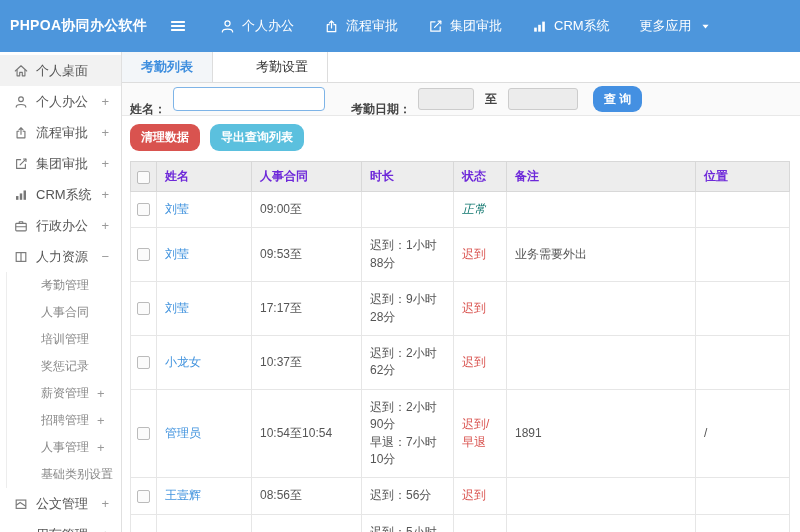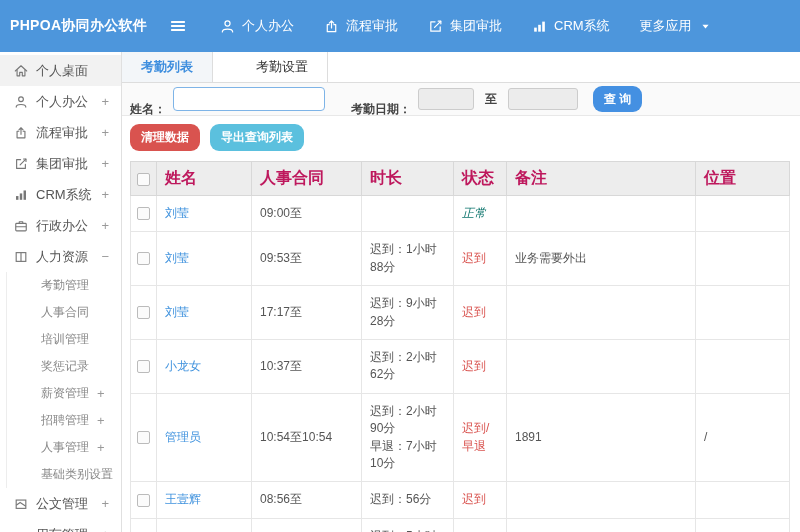--- a/index.html
+++ b/index.html
@@ -44,21 +44,21 @@
   .btn { color:#fff; border:none; border-radius:9px; height:26px; padding:0 11px; font-size:12px; font-weight:bold; cursor:pointer; white-space:nowrap; font-family:inherit; }
   .btn-search { background:#4490e2; margin-left:15px; }
   .btn-danger { background:#d9534f; height:27px; }
   .btn-info { background:#5bc0de; height:27px; }
 
   
   .btnrow { padding:8px; display:flex; gap:10px; flex:none; }
 
   
   table { margin:2px 8px 0; border-collapse:collapse; table-layout:fixed; width:659px; }
-  th { background:#ededed; border:1px solid #d8d8d8; text-align:left; font-weight:bold; color:#be185d; padding:6px 8px; font-size:16px; }
+  th { background:#ededed; border:1px solid #d8d8d8; text-align:left; font-weight:bold; color:#6d28d9; padding:6px 8px; font-size:12px; }
   td { border:1px solid #e6e6e6; padding:9px 8px; font-size:12px; color:#555; vertical-align:middle; background:#fff; line-height:1.45; }
   .c-cbx { text-align:center; padding:6px 4px; }
   .cbx { width:13px; height:13px; border:1px solid #bbb; border-radius:2px; background:#fbfbfb; display:inline-block; vertical-align:middle; cursor:pointer; }
   a.name { color:#4193de; text-decoration:none; cursor:pointer; }
   .status.late { color:#d9534f; }
   .status.normal { color:#0f766e;font-style:italic; }
   .dur { white-space:pre-line; }
 </style>
 </head>
 <body>

